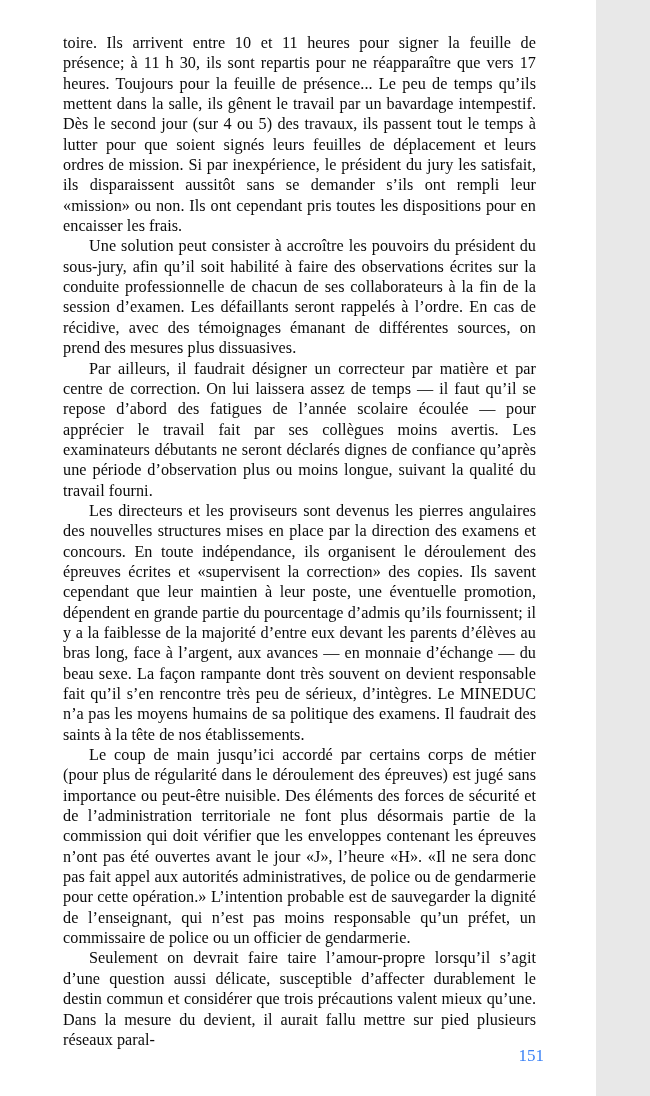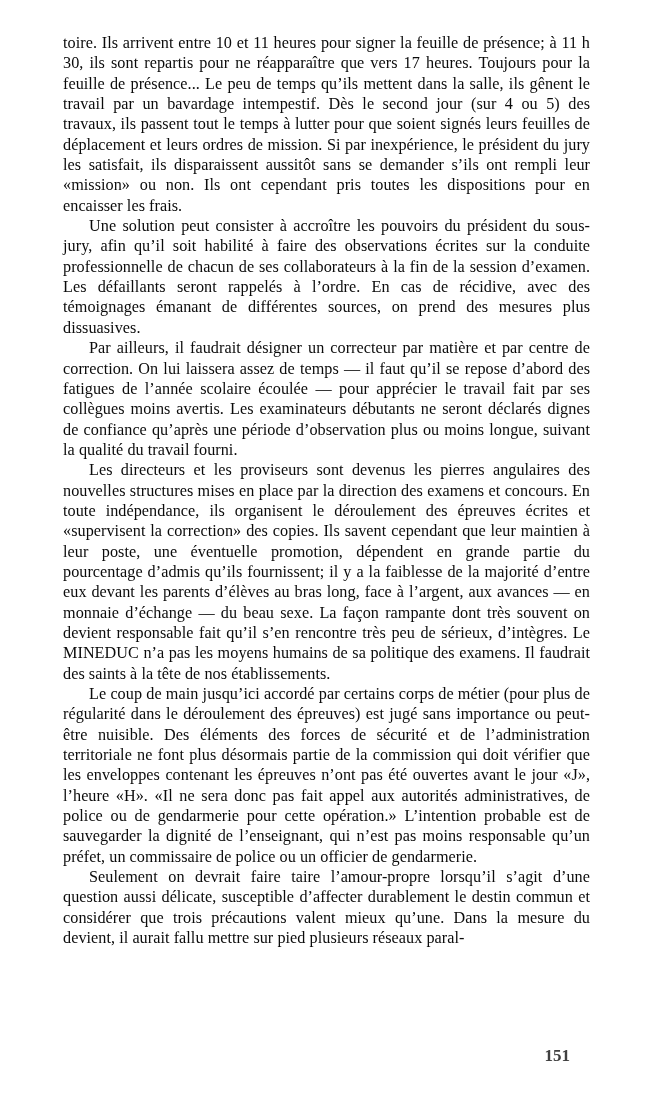--- a/index.html
+++ b/index.html
@@ -2,46 +2,45 @@
 <html><head>
   <meta charset="utf-8">
   <style>
     html, body {
       margin: 0;
       padding: 0;
       background: #e8e8e8;
     }
     .page {
       position: relative;
-      width: 650px;
+      width: 596px;
       height: 1096px;
       background: #ffffff;
       color: #0b0b0b;
       box-sizing: border-box;
       padding: 33px 60px 0 63px;
       font-family: "Liberation Serif", "DejaVu Serif", serif;
       overflow: hidden;
     }
     .text-block p {
       margin: 0;
       font-size: 16.2px;
       line-height: 20.35px;
       text-align: justify;
       letter-spacing: 0.05px;
     }
     .text-block p.indent {
       text-indent: 26px;
     }
     .page-number {
       position: absolute;
-      right: 80px;
+      right: 52px;
       bottom: 30px;
       font-size: 17px;
-      color: #404040;
-      font-weight: bold;
+      color: #3b82f6;
     }
   </style>
 </head>
 <body>
 
 <div class="page">
   <div class="text-block">
     <p>toire. Ils arrivent entre 10 et 11 heures pour signer la feuille de présence; à 11 h 30, ils sont repartis pour ne réapparaître que vers 17 heures. Toujours pour la feuille de présence... Le peu de temps qu’ils mettent dans la salle, ils gênent le travail par un bavardage intempestif. Dès le second jour (sur 4 ou 5) des travaux, ils passent tout le temps à lutter pour que soient signés leurs feuilles de déplacement et leurs ordres de mission. Si par inexpérience, le président du jury les satisfait, ils disparaissent aussitôt sans se demander s’ils ont rempli leur «mission» ou non. Ils ont cependant pris toutes les dispositions pour en encaisser les frais.</p>
     <p class="indent">Une solution peut consister à accroître les pouvoirs du président du sous-jury, afin qu’il soit habilité à faire des observations écrites sur la conduite professionnelle de chacun de ses collaborateurs à la fin de la session d’examen. Les défaillants seront rappelés à l’ordre. En cas de récidive, avec des témoignages émanant de différentes sources, on prend des mesures plus dissuasives.</p>
     <p class="indent">Par ailleurs, il faudrait désigner un correcteur par matière et par centre de correction. On lui laissera assez de temps — il faut qu’il se repose d’abord des fatigues de l’année scolaire écoulée — pour apprécier le travail fait par ses collègues moins avertis. Les examinateurs débutants ne seront déclarés dignes de confiance qu’après une période d’observation plus ou moins longue, suivant la qualité du travail fourni.</p>

